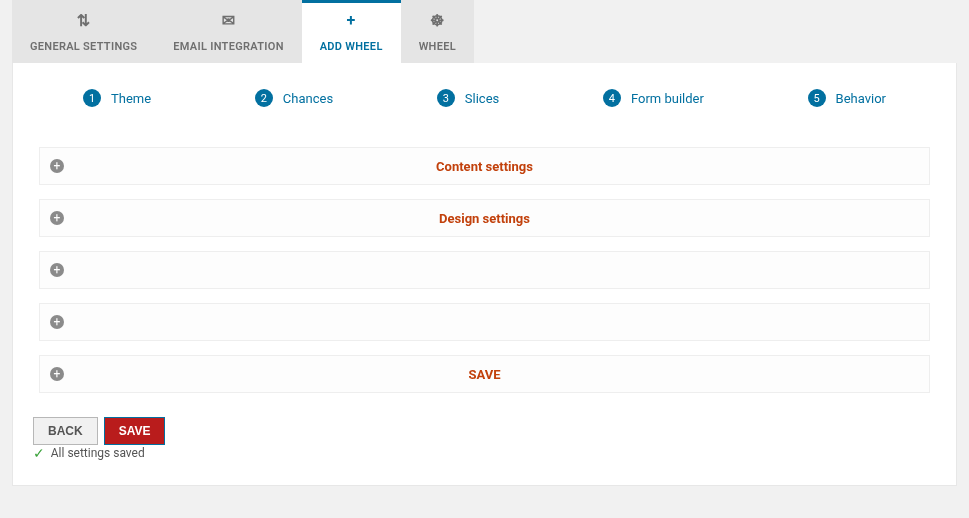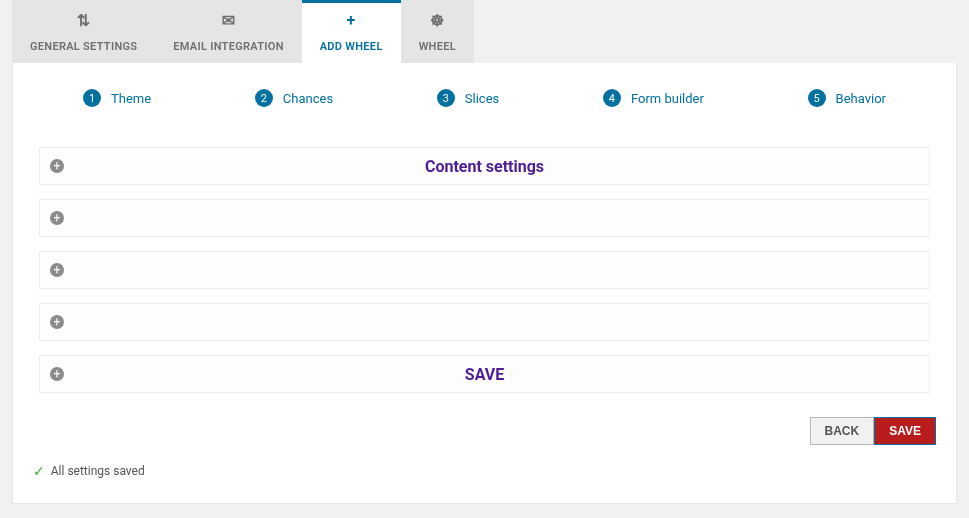--- a/index.html
+++ b/index.html
@@ -105,28 +105,28 @@
     text-align: center;
     margin-left: 10px;
     flex: 0 0 auto;
   }
   .acc-title {
     position: absolute;
     left: 0;
     right: 0;
     text-align: center;
     font-weight: 700;
-    color: #4c1d95;
-    font-size: 16px;
+    color: #c2410c;
+    font-size: 13px;
     pointer-events: none;
   }
   .btn-row {
     display: flex;
-    justify-content: flex-end;
-    margin-bottom: 18px;
+    justify-content: flex-start;
+    gap: 6px;
   }
   .btn {
     border: 1px solid #b7b7b7;
     background: #f1f1f1;
     color: #555;
     font-weight: 700;
     font-size: 12px;
     padding: 6px 14px;
     cursor: pointer;
   }
@@ -196,20 +196,21 @@
       </div>
     </div>
 
     <div class="accordion">
       <div class="acc-item">
         <span class="acc-plus">+</span>
         <span class="acc-title">Content settings</span>
       </div>
       <div class="acc-item">
         <span class="acc-plus">+</span>
+        <span class="acc-title">Design settings</span>
       </div>
       <div class="acc-item">
         <span class="acc-plus">+</span>
       </div>
       <div class="acc-item">
         <span class="acc-plus">+</span>
       </div>
       <div class="acc-item">
         <span class="acc-plus">+</span>
         <span class="acc-title">SAVE</span>

